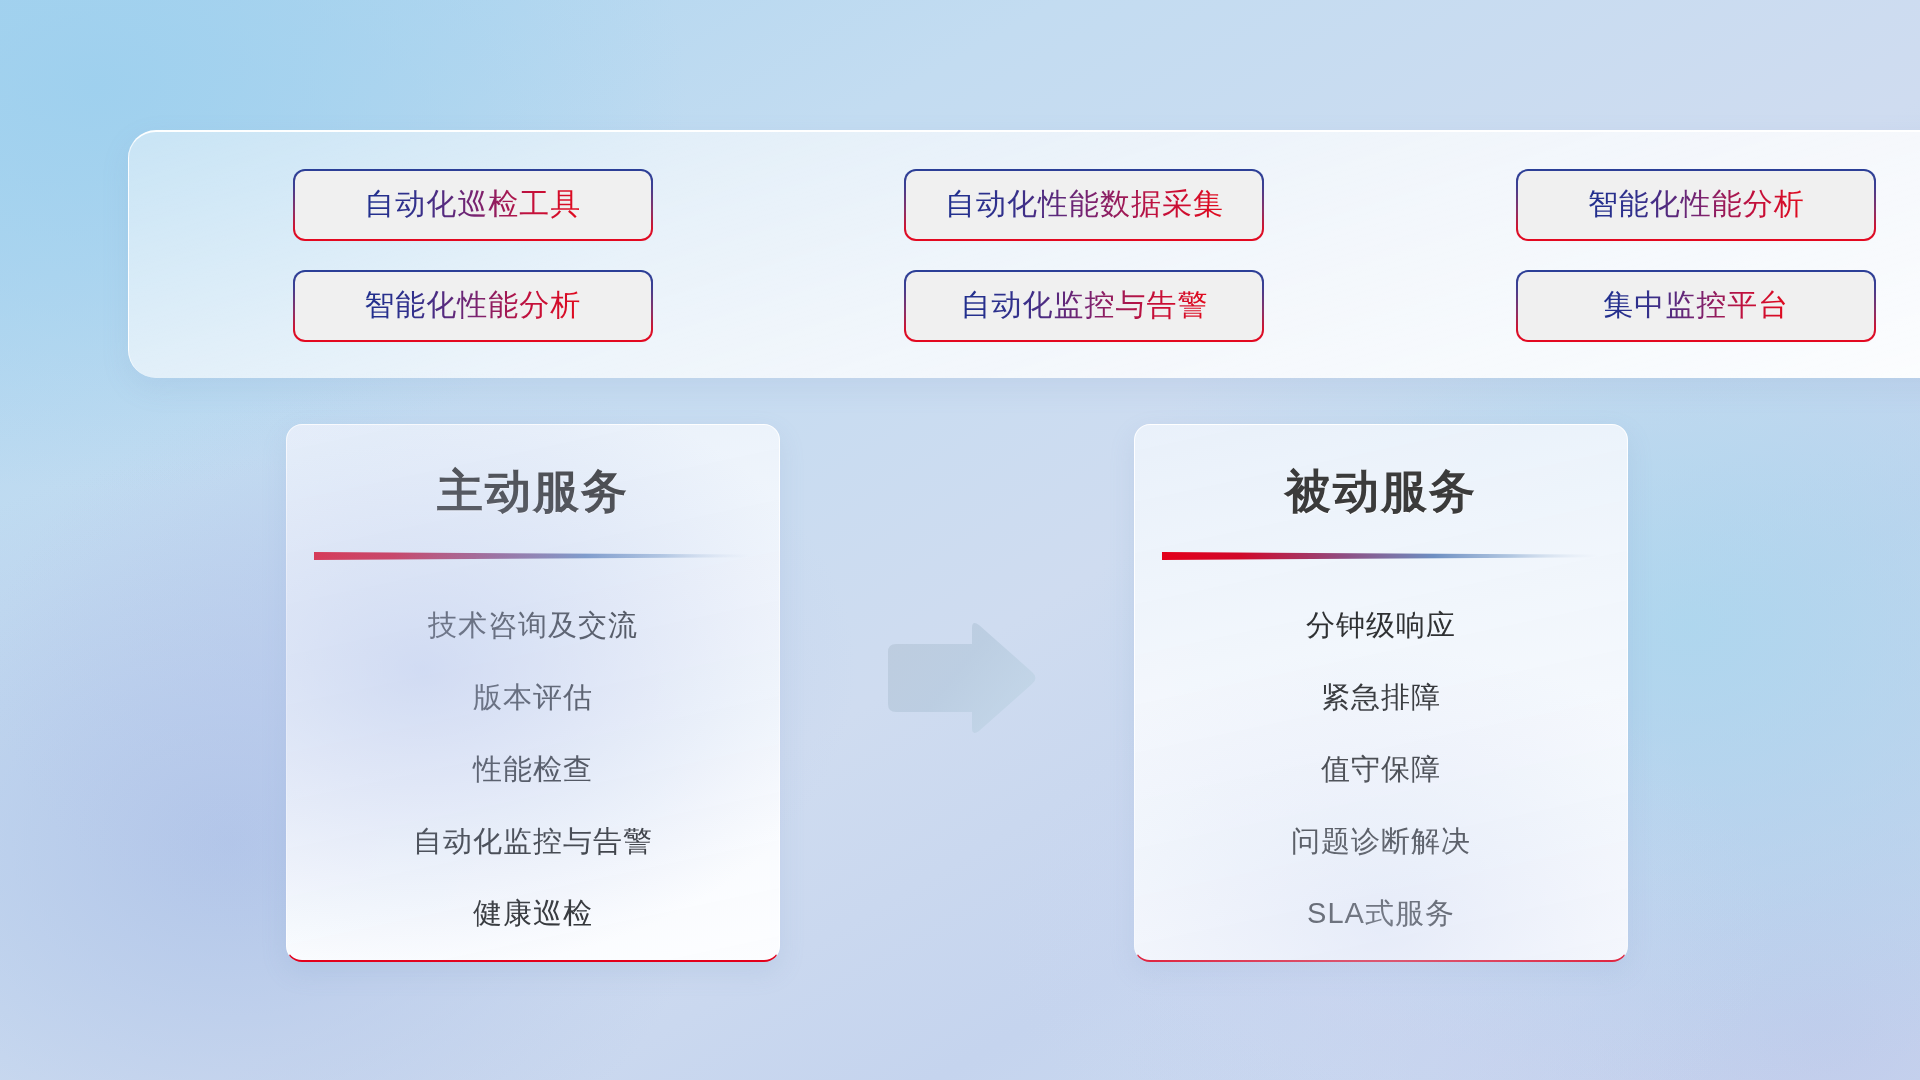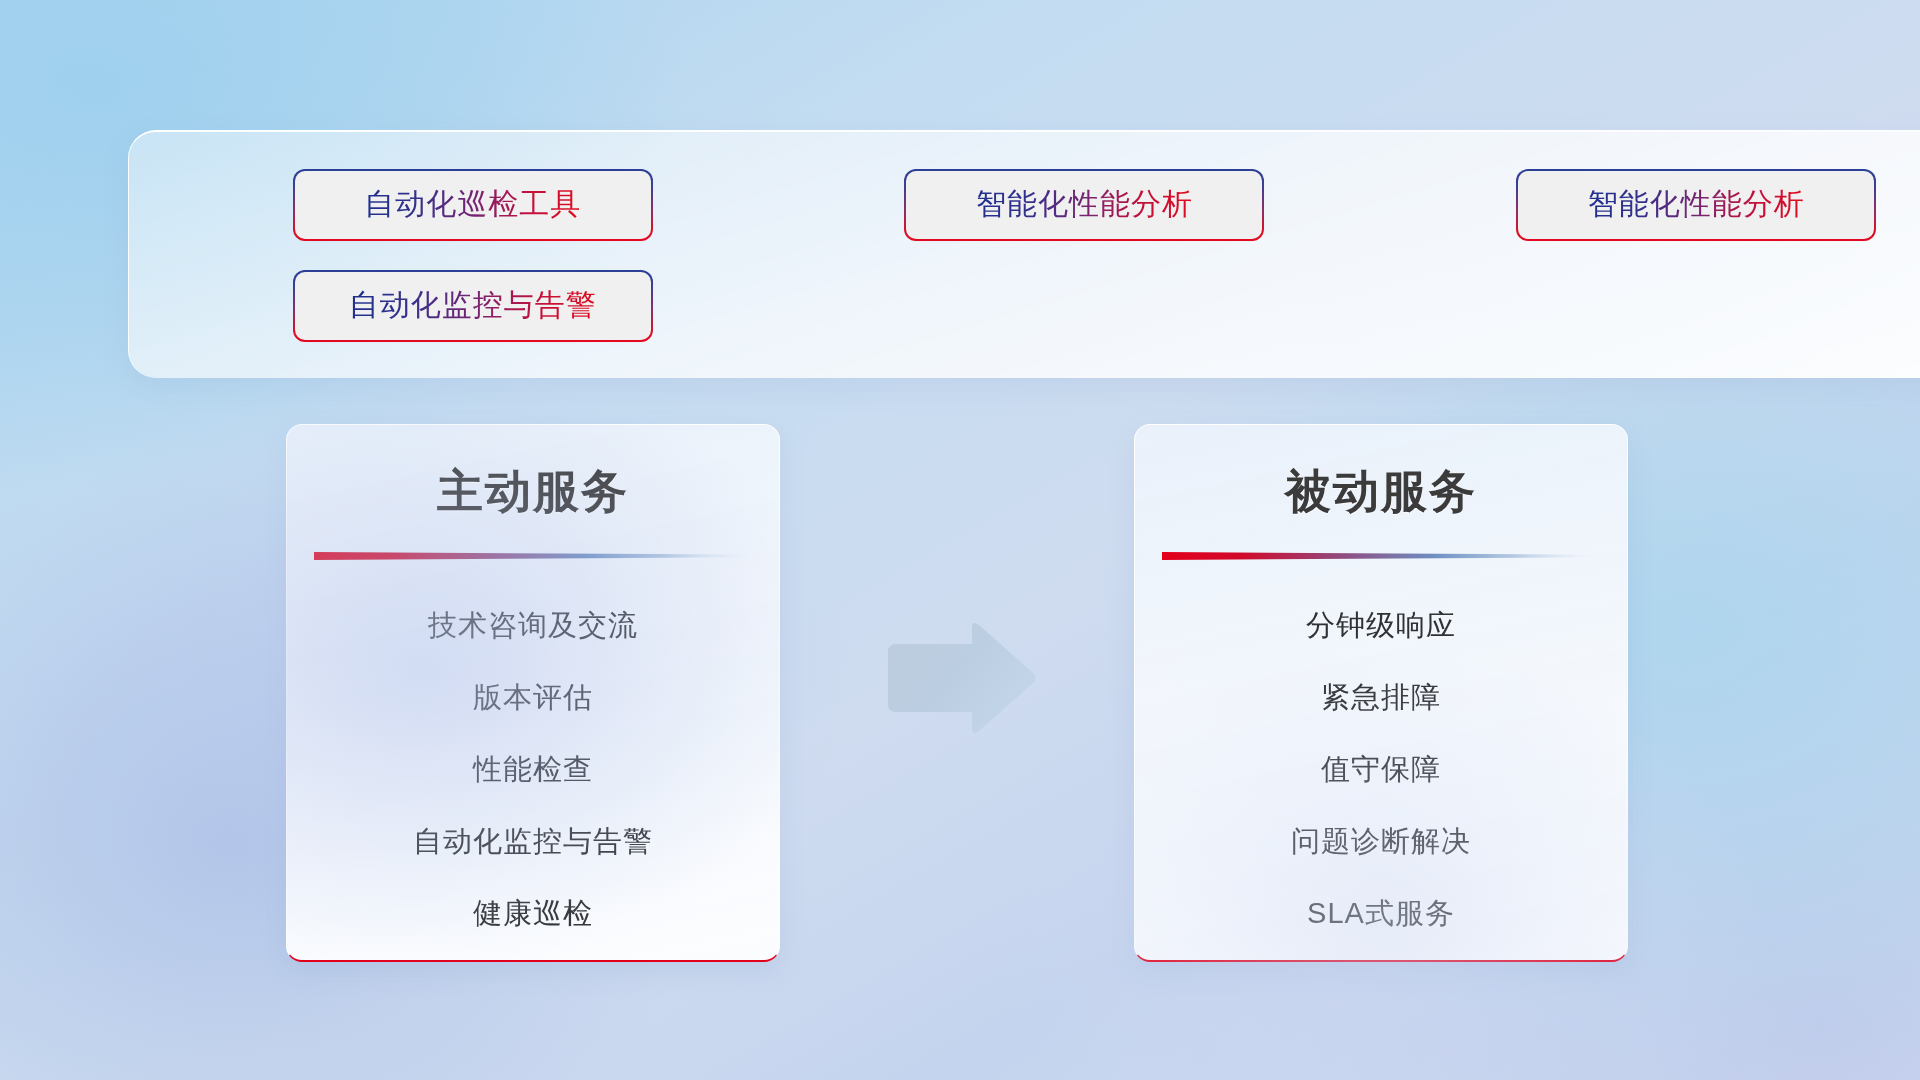--- a/index.html
+++ b/index.html
@@ -167,33 +167,39 @@
 
 <div id="stage">
 
   <div class="top-panel">
     <div class="pill-grid">
 
       <div class="pill">
         <span class="pill-label">自动化巡检工具</span>
       </div>
 
+      <div class="pill">
+        <span class="pill-label">自动化性能数据采集</span>
+      </div>
 
       <div class="pill">
         <span class="pill-label">智能化性能分析</span>
       </div>
 
       <div class="pill">
         <span class="pill-label">智能化性能分析</span>
       </div>
 
       <div class="pill">
         <span class="pill-label">自动化监控与告警</span>
       </div>
 
+      <div class="pill">
+        <span class="pill-label">集中监控平台</span>
+      </div>
 
     </div>
   </div>
 
   <div class="card left">
     <div class="card-title">主动服务</div>
 
     <div class="divider-wrap">
       <svg viewBox="0 0 438 14" preserveAspectRatio="none" aria-hidden="true">
         <defs>

